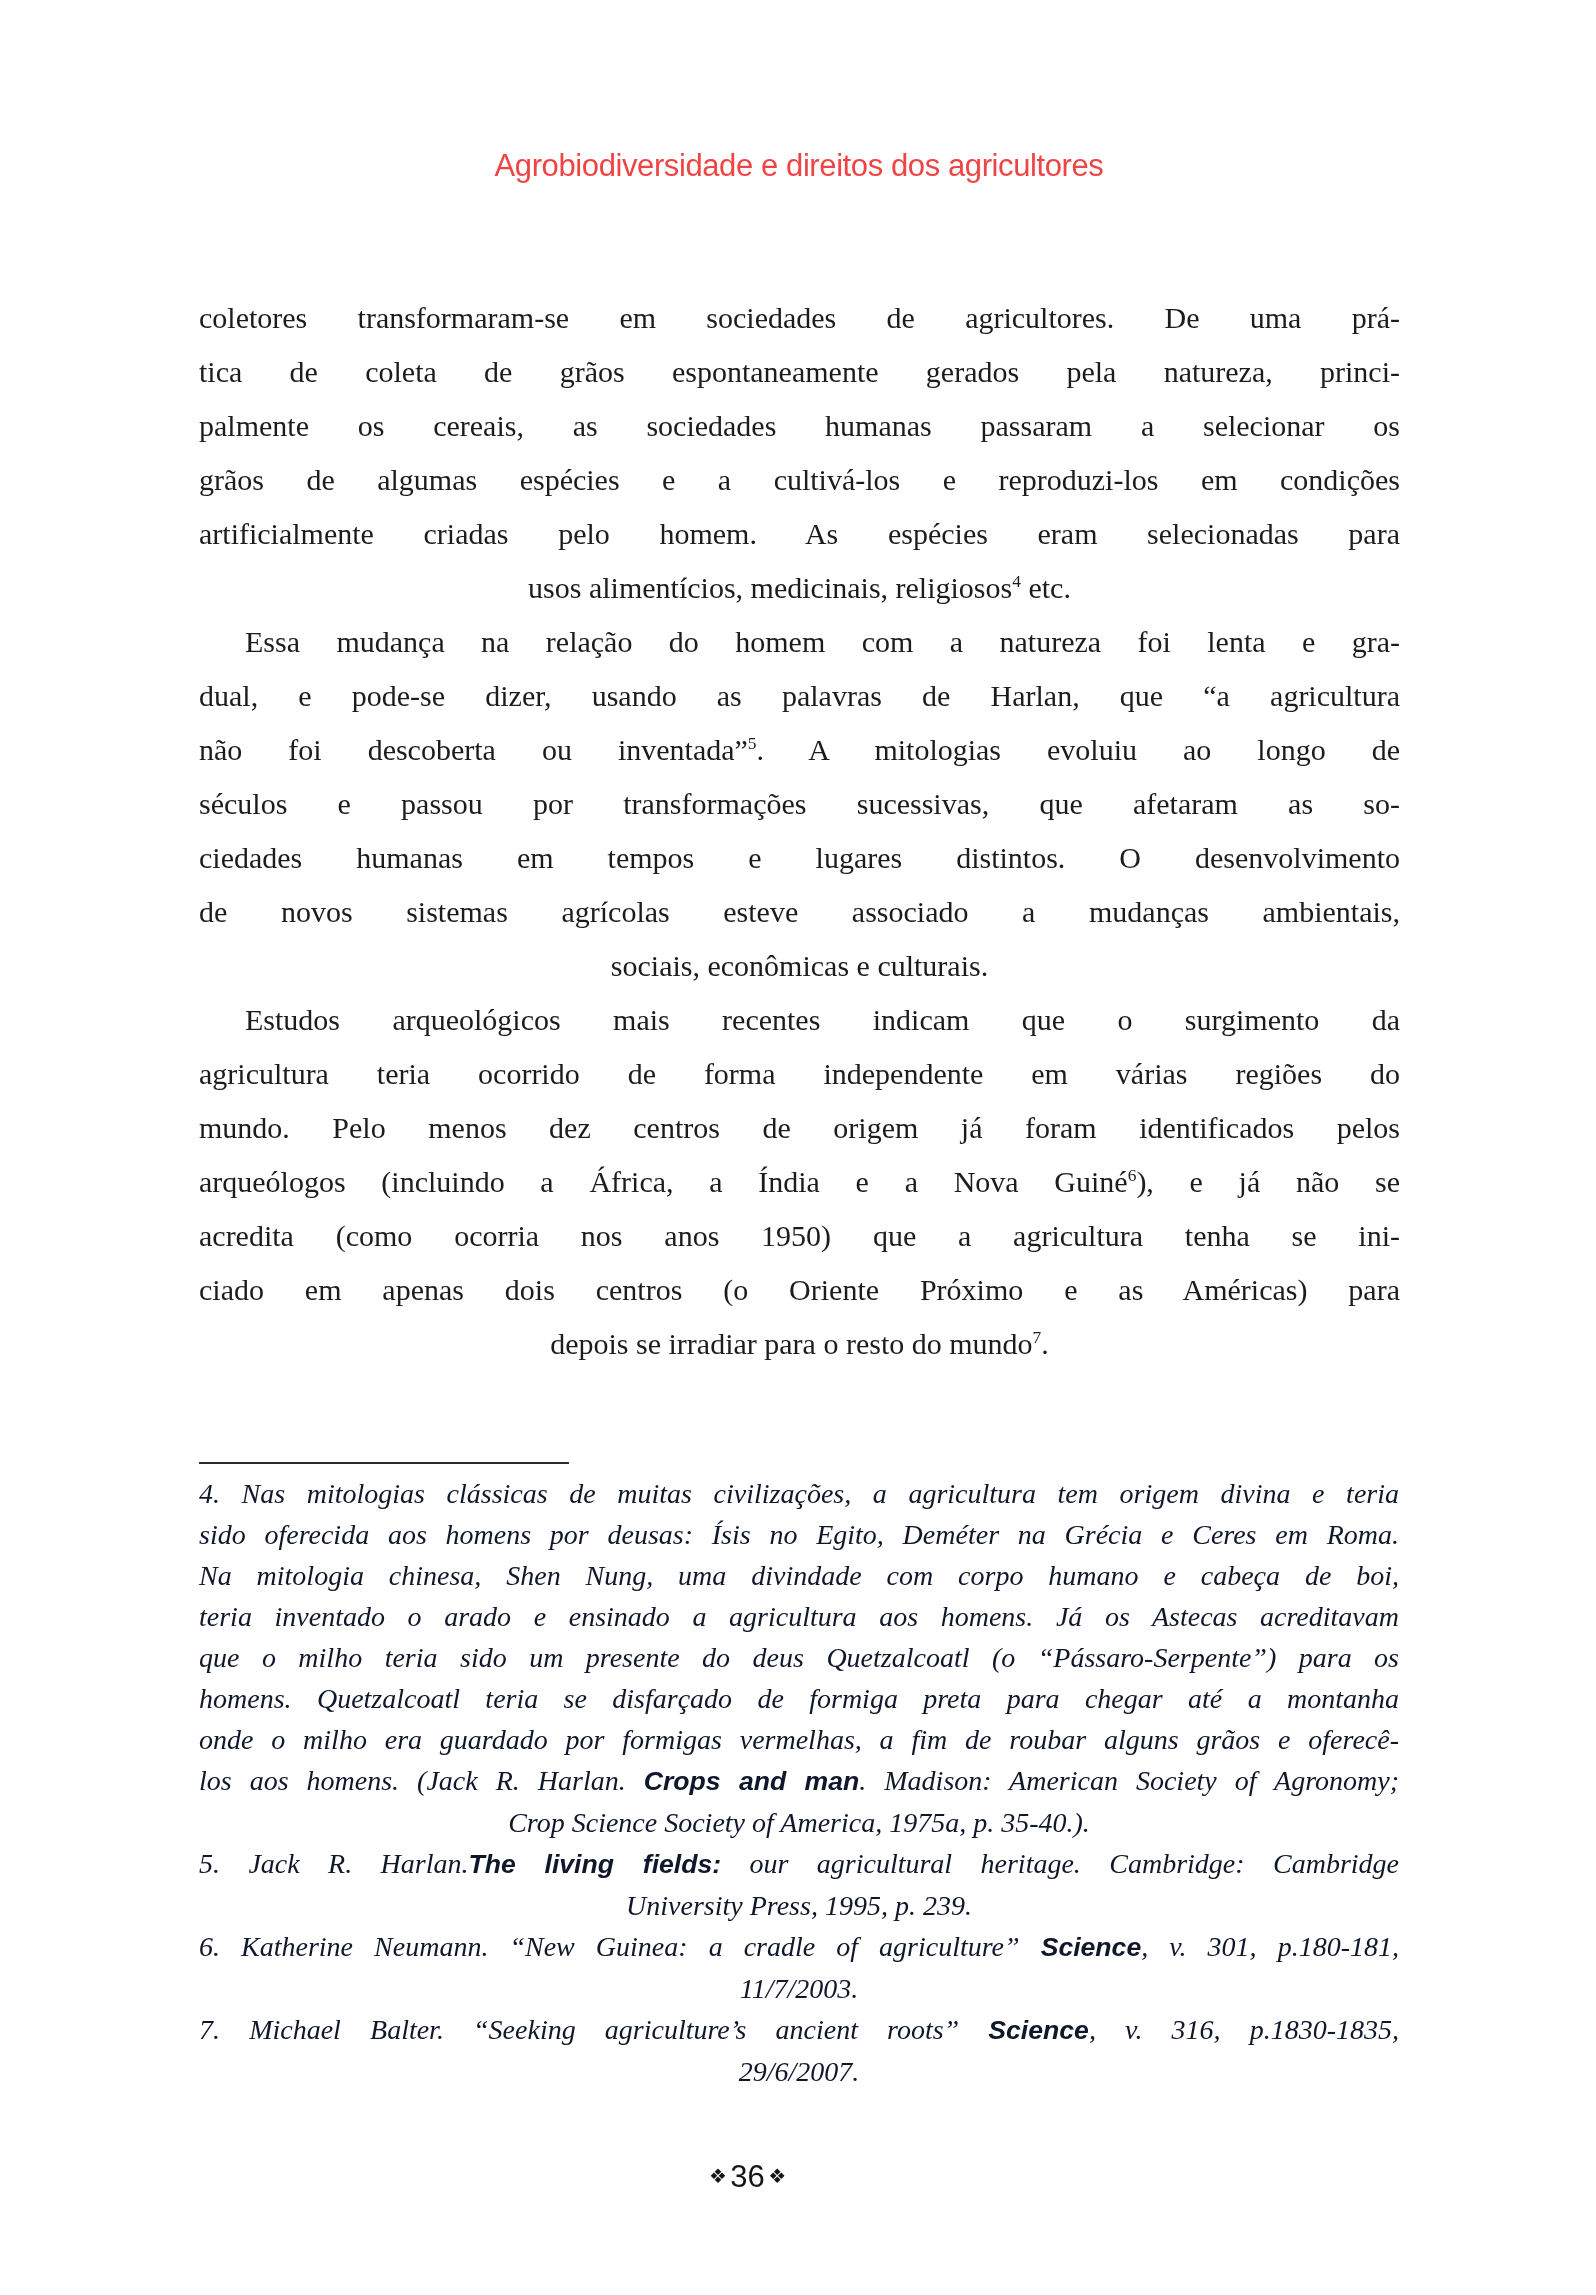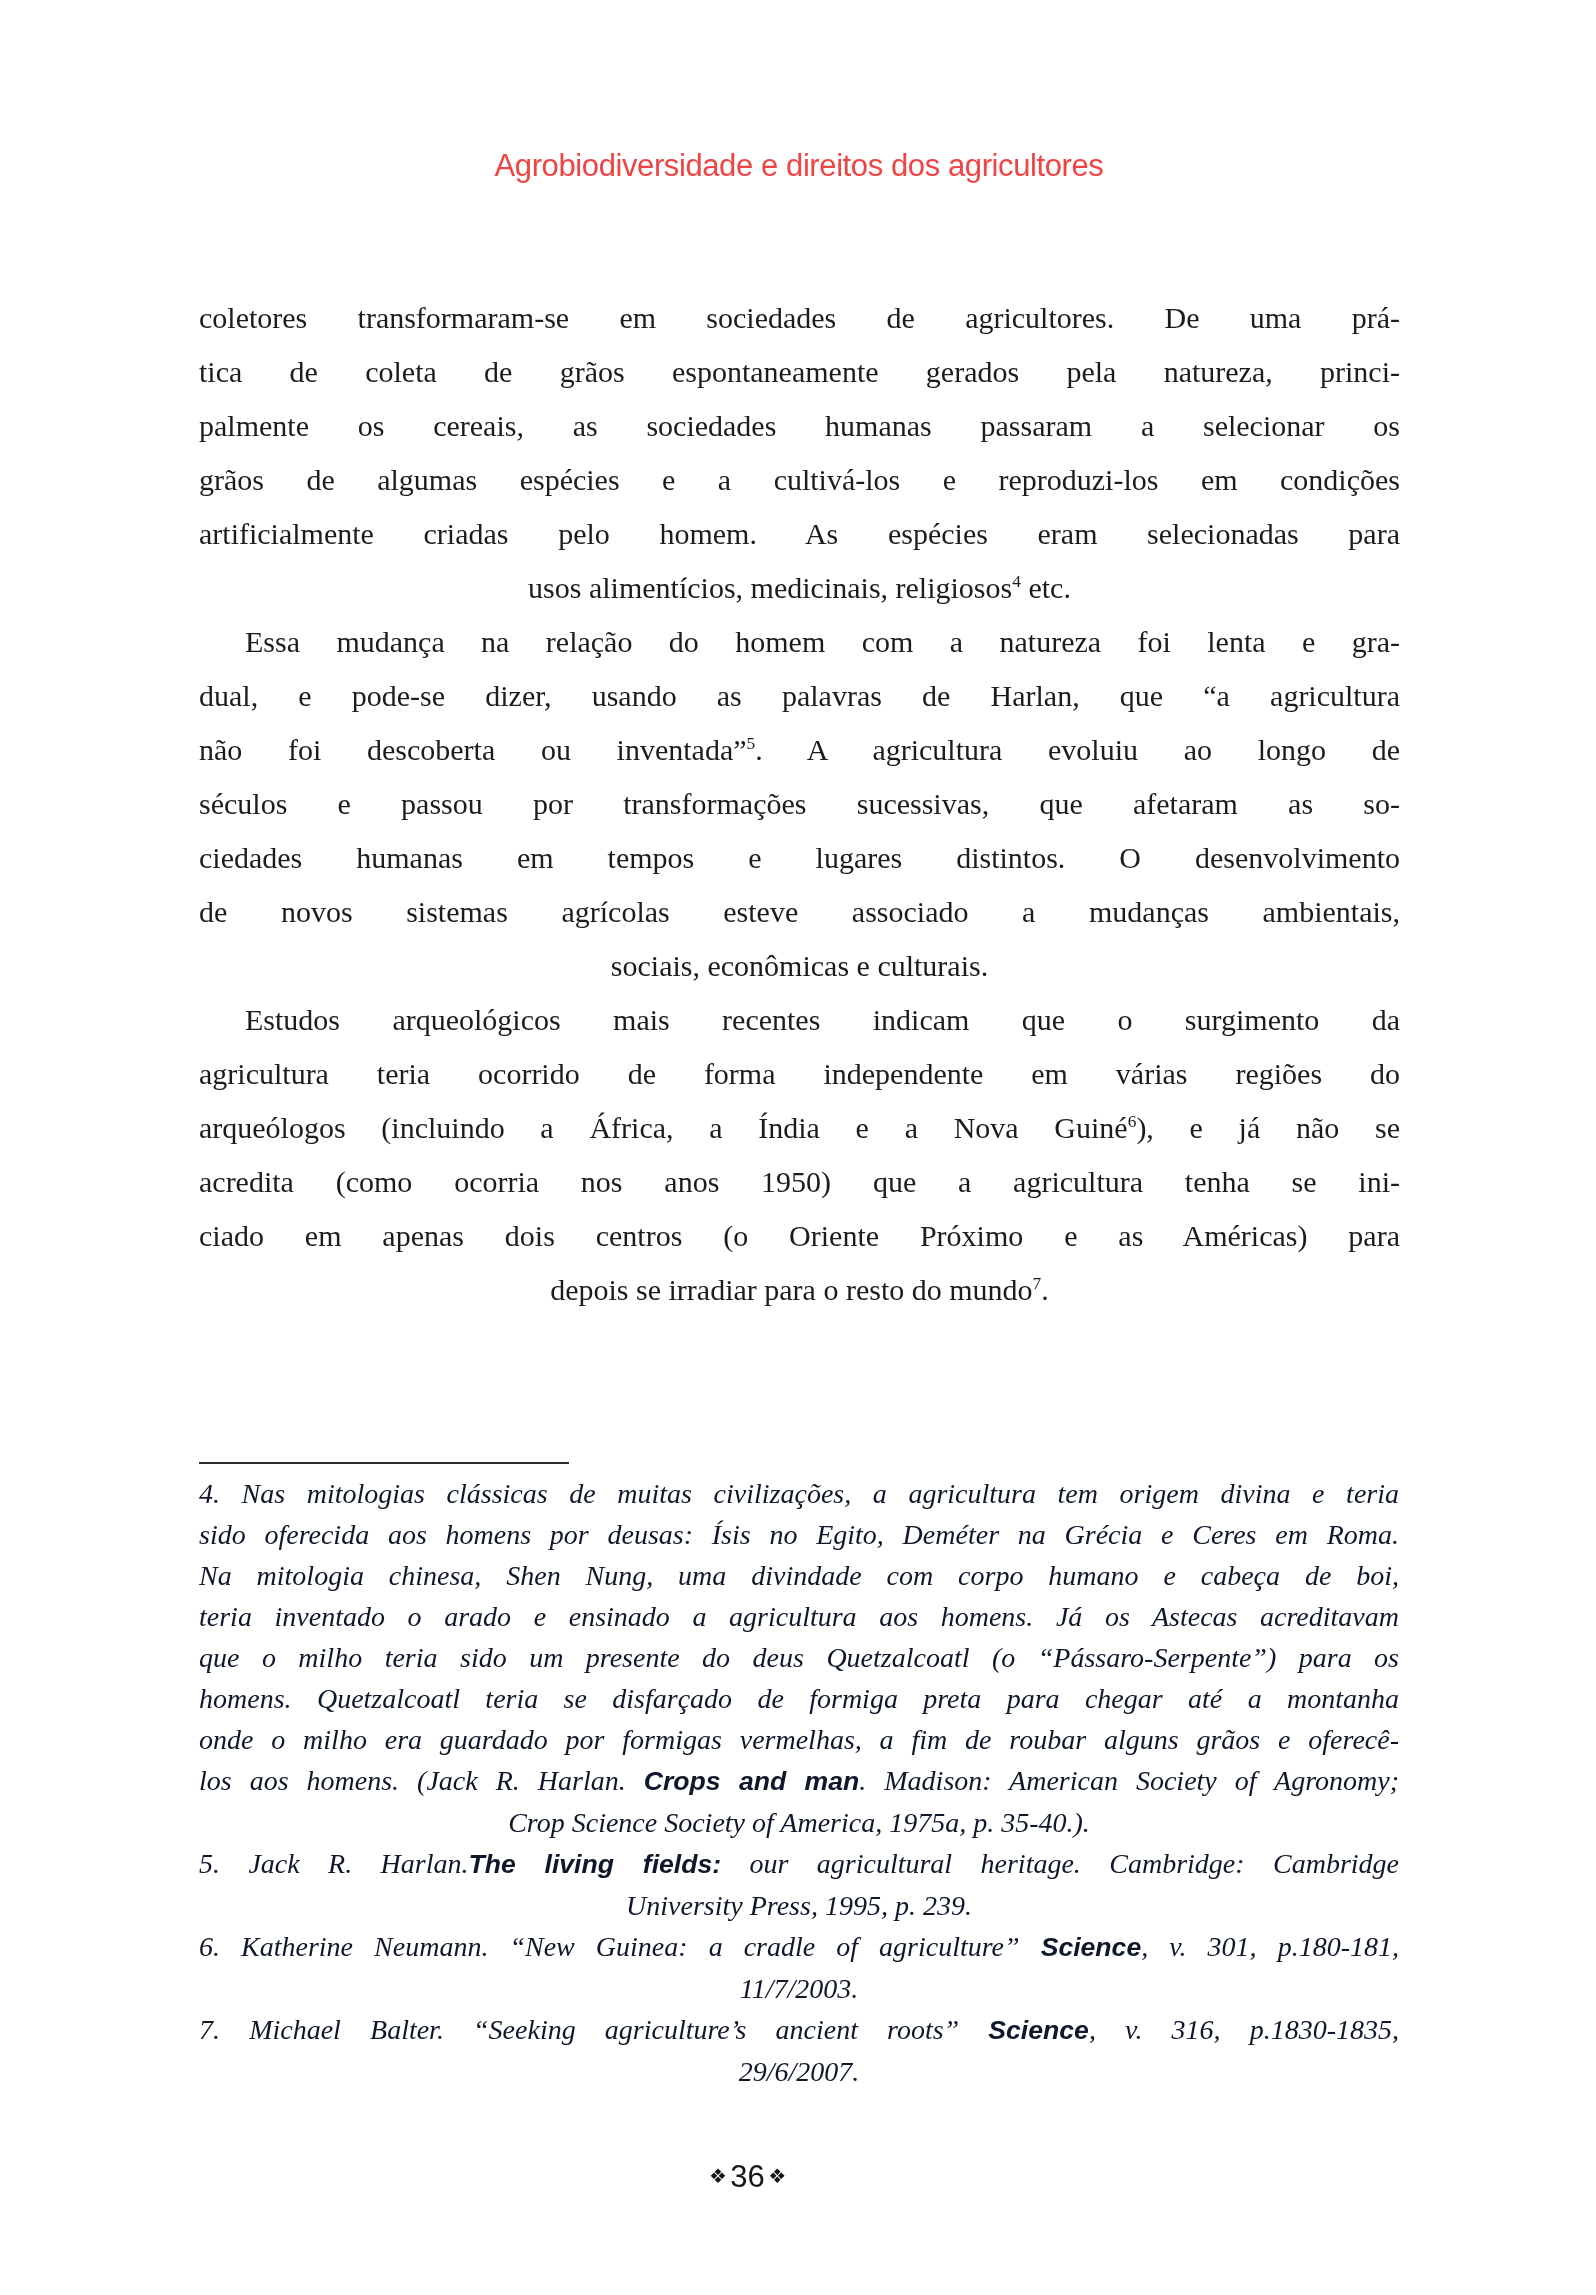--- a/index.html
+++ b/index.html
@@ -93,29 +93,30 @@
         <div class="line j"><span>coletores transformaram-se em sociedades de agricultores. De uma prá-</span></div>
         <div class="line j"><span>tica de coleta de grãos espontaneamente gerados pela natureza, princi-</span></div>
         <div class="line j"><span>palmente os cereais, as sociedades humanas passaram a selecionar os</span></div>
         <div class="line j"><span>grãos de algumas espécies e a cultivá-los e reproduzi-los em condições</span></div>
         <div class="line j"><span>artificialmente criadas pelo homem. As espécies eram selecionadas para</span></div>
         <div class="line"><span>usos alimentícios, medicinais, religiosos</span><sup>4</sup><span> etc.</span></div>
       </div>
       <div>
         <div class="line j ind"><span>Essa mudança na relação do homem com a natureza foi lenta e gra-</span></div>
         <div class="line j"><span>dual, e pode-se dizer, usando as palavras de Harlan, que “a agricultura</span></div>
-        <div class="line j"><span>não foi descoberta ou inventada”</span><sup>5</sup><span>. A agricultura evoluiu ao longo de</span></div>
+        <div class="line j"><span>não foi descoberta ou inventada”</span><sup>5</sup><span>. A mitologias evoluiu ao longo de</span></div>
         <div class="line j"><span>séculos e passou por transformações sucessivas, que afetaram as so-</span></div>
         <div class="line j"><span>ciedades humanas em tempos e lugares distintos. O desenvolvimento</span></div>
         <div class="line j"><span>de novos sistemas agrícolas esteve associado a mudanças ambientais,</span></div>
         <div class="line"><span>sociais, econômicas e culturais.</span></div>
       </div>
       <div>
         <div class="line j ind"><span>Estudos arqueológicos mais recentes indicam que o surgimento da</span></div>
         <div class="line j"><span>agricultura teria ocorrido de forma independente em várias regiões do</span></div>
+        <div class="line j"><span>mundo. Pelo menos dez centros de origem já foram identificados pelos</span></div>
         <div class="line j"><span>arqueólogos (incluindo a África, a Índia e a Nova Guiné</span><sup>6</sup><span>), e já não se</span></div>
         <div class="line j"><span>acredita (como ocorria nos anos 1950) que a agricultura tenha se ini-</span></div>
         <div class="line j"><span>ciado em apenas dois centros (o Oriente Próximo e as Américas) para</span></div>
         <div class="line"><span>depois se irradiar para o resto do mundo</span><sup>7</sup><span>.</span></div>
       </div>
     </div>
 
   <div class="fn-rule"></div>
 
   <div class="footnotes" id="footnotes">

